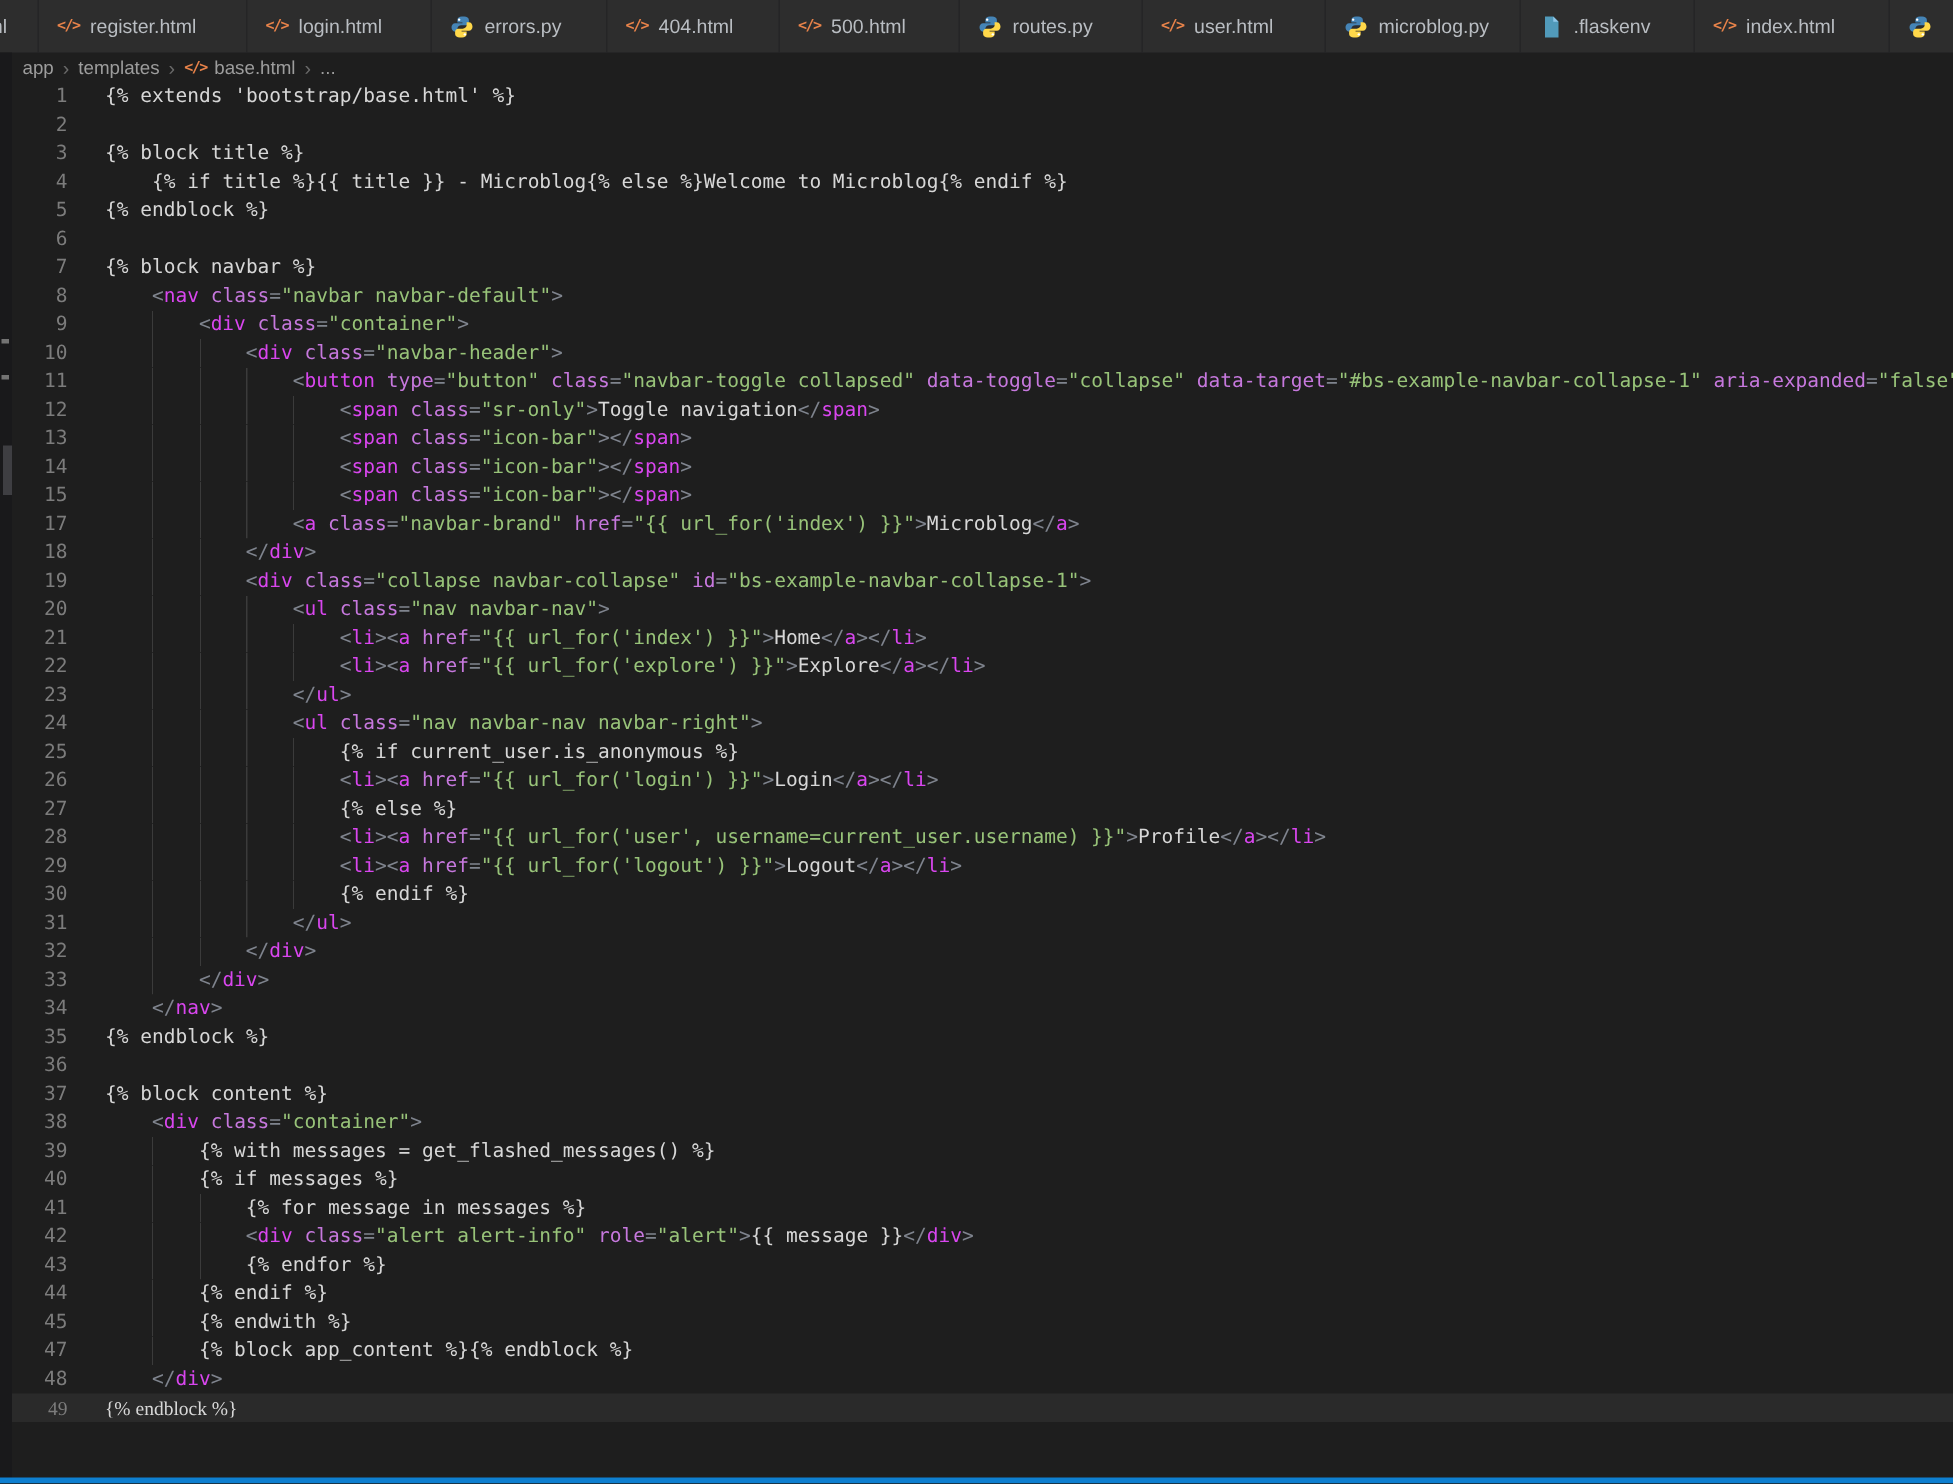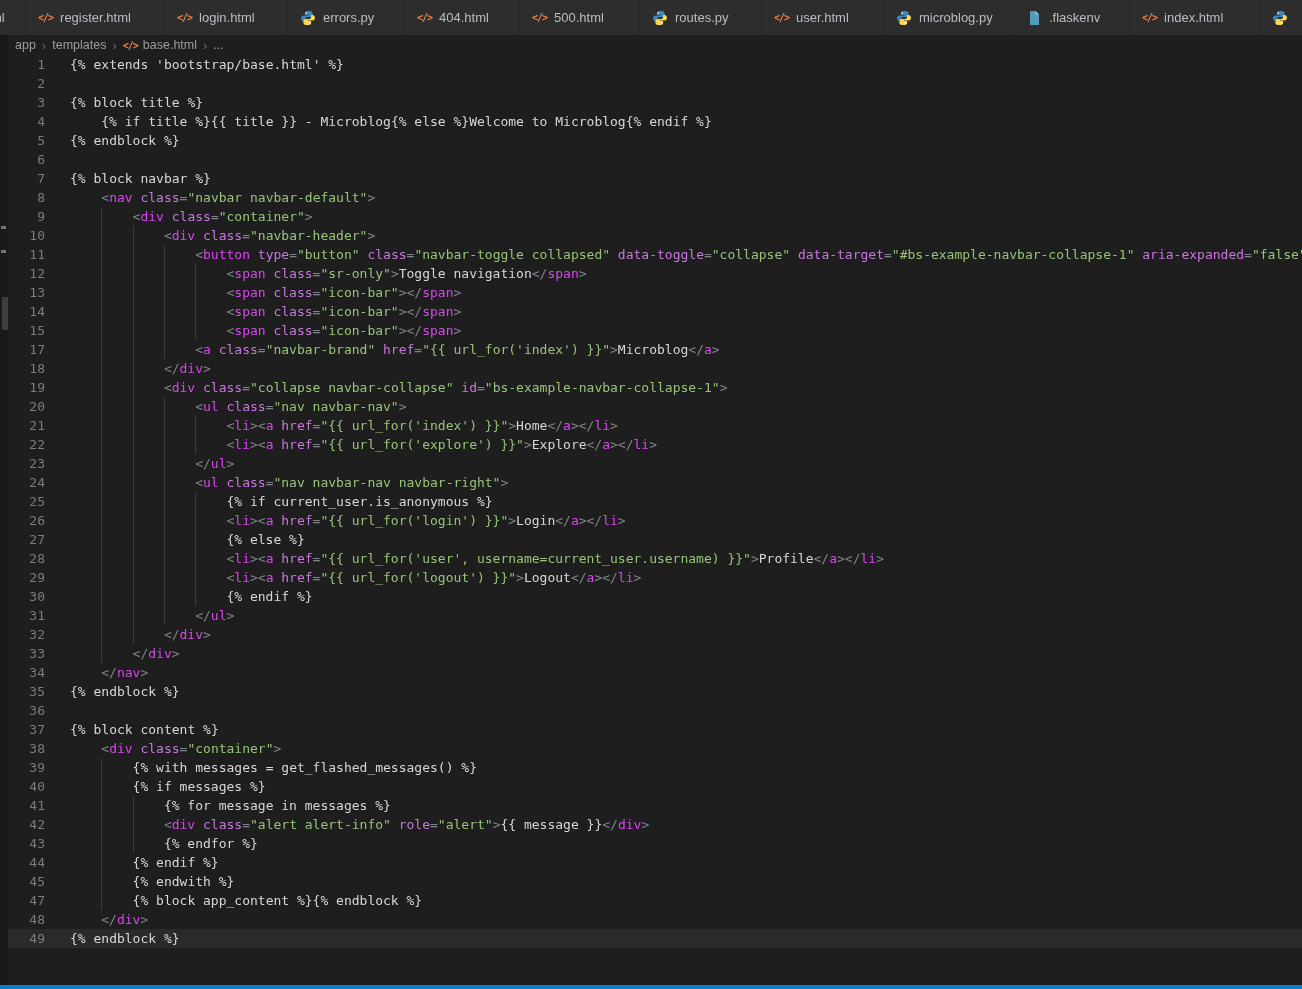--- a/index.html
+++ b/index.html
@@ -41,21 +41,21 @@
   }
   .crumb{display:flex;align-items:center;gap:5px;cursor:pointer;}
   .crumb-sep{color:#6a6a6a;font-size:13px;line-height:1;}
   
   .code{margin-left:8px;position:relative;}
   .line{
     display:flex;height:19px;
     font-family:"DejaVu Sans Mono","Liberation Mono",monospace;
     font-size:13px;line-height:19px;white-space:pre;
   }
-  .line.cur{background:rgba(255,255,255,0.055);}
+  .line.cur{background:rgba(255,255,255,0.055);font-family:Liberation Serif, serif;}
   .lnum{width:37px;flex:none;text-align:right;color:#7c7c7c;user-select:none;}
   .ltext{padding-left:25px;flex:1;overflow:hidden;}
   .c-w{color:#d7d7d7}
   .c-p{color:#7f848e}
   .c-t{color:#d946ef}
   .c-a{color:#c678dd}
   .c-s{color:#98c379}
   .c-u{color:#98c379;}
   .ind{display:inline-block;width:4ch;height:19px;vertical-align:top;}
   .ind.b{box-shadow:inset 1px 0 0 #3b3b3b;}

